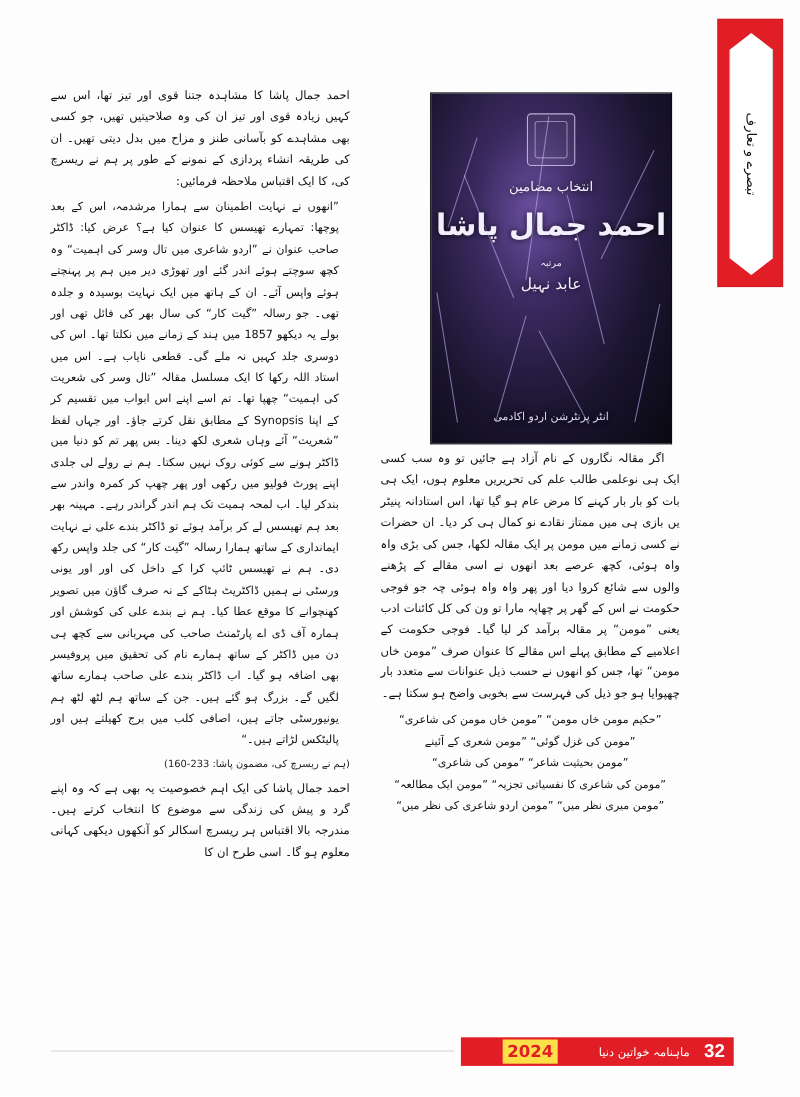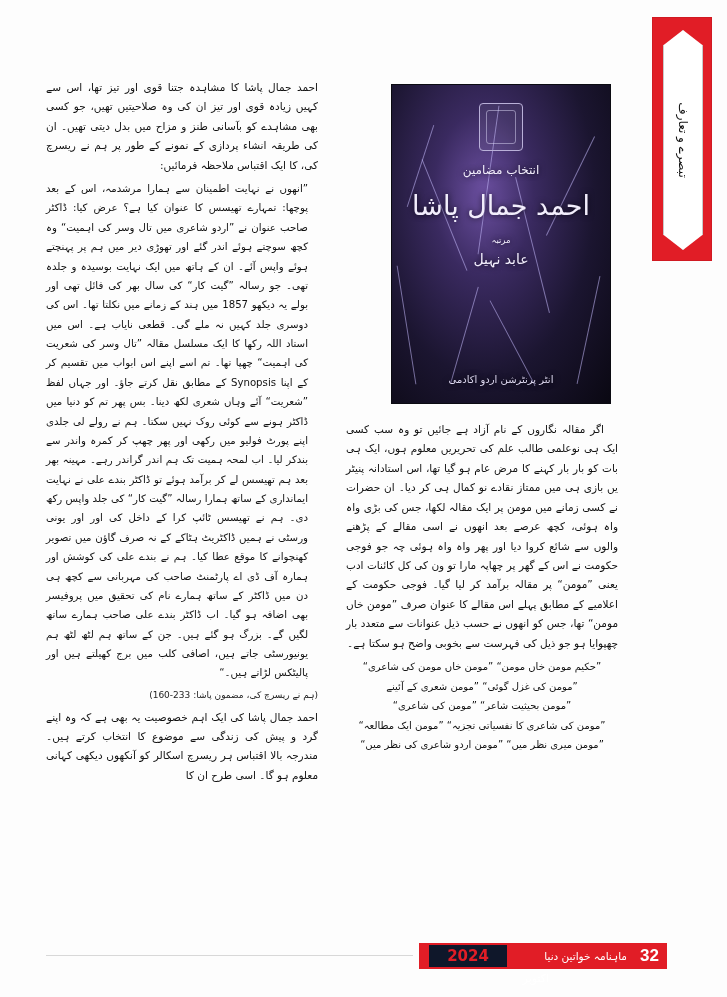--- a/index.html
+++ b/index.html
@@ -85,21 +85,21 @@
   .para {
     margin: 0 0 4px 0;
     text-align: justify;
     text-justify: inter-word;
   }
   .para.indent { text-indent: 14px; }
 
   
   .cover-wrap {
     width: 258px;
-    margin: 6px auto 16px auto;
+    margin: 6px auto 4px auto;
     position: relative;
   }
   .cover {
     position: relative;
     width: 218px;
     height: 318px;
     background:
       radial-gradient(ellipse at 42% 34%, #6b4fa0 0%, #3a2a60 28%, #1b1530 62%, #0a0812 100%);
     overflow: hidden;
     border: 1px solid #0b0b12;
@@ -129,21 +129,21 @@
   }
   .cover-text {
     position: absolute;
     left: 0; right: 0;
     text-align: center;
     color: #f2eefc;
     direction: rtl;
     text-shadow: 0 0 6px rgba(0,0,0,0.8);
   }
   .cover-series { top: 74px; font-size: 12px; letter-spacing: 1px; }
-  .cover-title  { top: 96px; font-size: 27px; font-weight: normal; }
+  .cover-title  { top: 96px; font-size: 27px; font-weight: bold; }
   .cover-mur    { top: 148px; font-size: 8.5px; }
   .cover-editor { top: 162px; font-size: 14px; }
   .cover-pub    { bottom: 14px; font-size: 10px; color: #ded9f0; }
 
   
   .qlist {
     margin: 2px 0 0 0;
     padding: 0;
     list-style: none;
     direction: rtl;
@@ -207,23 +207,23 @@
     position: absolute;
     right: 118px;
     color: #ffffff;
     font-size: 11px;
     margin-top: 44px;
   }
   .footer-year {
     position: absolute;
     right: 160px;
     top: 2px;
-    width: 78px;
+    width: 50px;
     height: 22px;
-    background: #0f172a;
+    background: #fde047;
     color: #e11d26;
     font-size: 15px;
     font-weight: bold;
     display: flex;
     align-items: center;
     justify-content: center;
   }
   .footer-hr {
     position: absolute;
     left: 46px;

